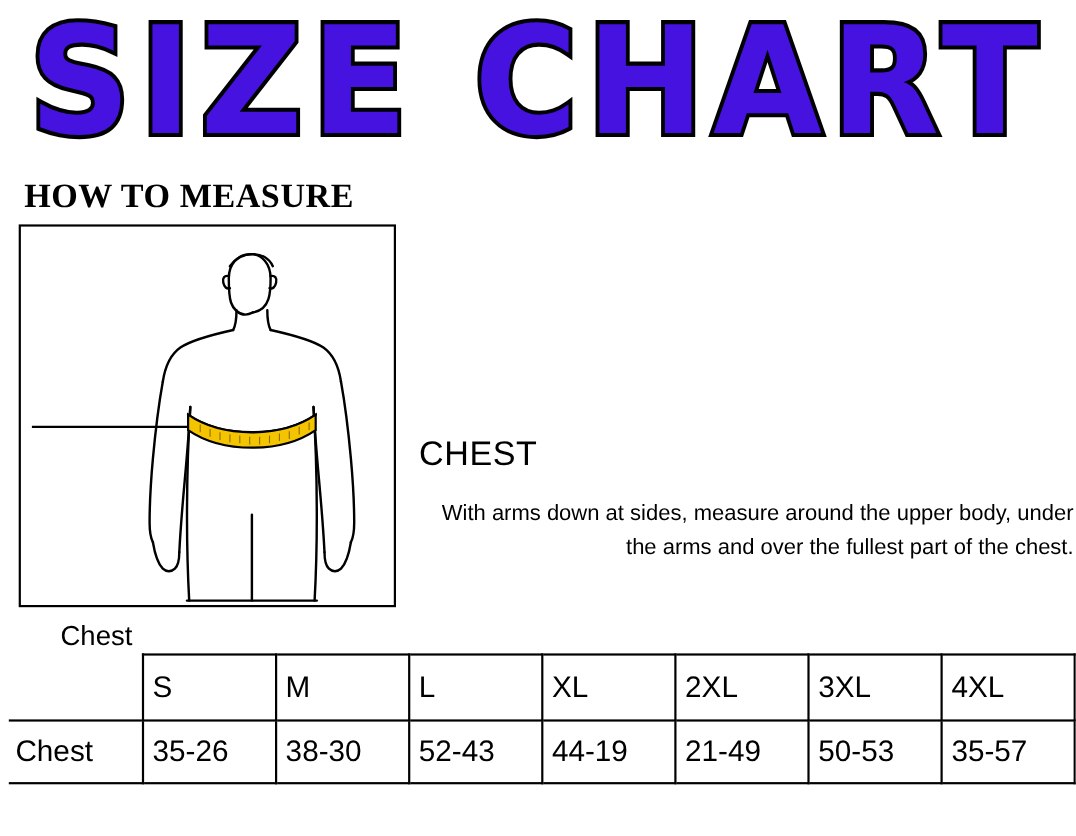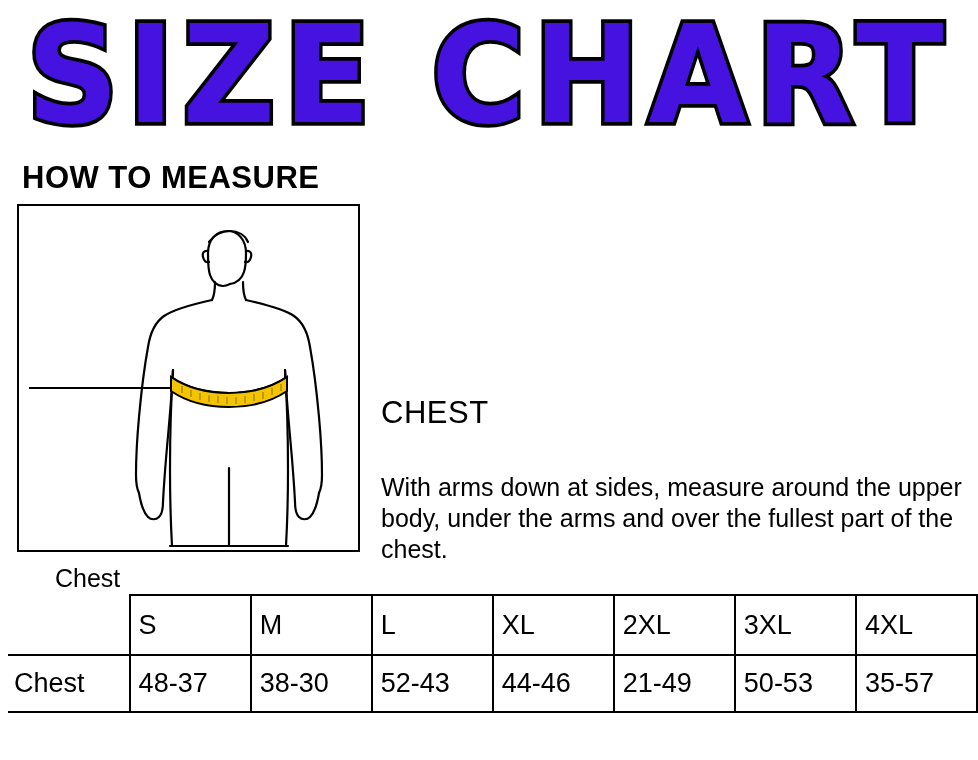--- a/index.html
+++ b/index.html
@@ -44,21 +44,21 @@
   }
 
   
   .howto {
     position: absolute;
     left: 22px;
     top: 160px;
     font-size: 31px;
     font-weight: bold;
     letter-spacing: 0.5px;
-    font-family: Liberation Sans, sans-serif;
+    font-family: Liberation Serif, serif;
   }
 
   
   .figure-box {
     position: absolute;
     left: 17px;
     top: 204px;
     width: 343px;
     height: 348px;
     border: 2px solid #000000;
@@ -82,24 +82,25 @@
   .desc-title {
     position: absolute;
     left: 381px;
     top: 395px;
     font-size: 31px;
     letter-spacing: 0.5px;
   }
   .desc-body {
     position: absolute;
     left: 381px;
-    top: 472px;
+    top: 452px;
     width: 595px;
-    font-size: 25px;
+    font-size: 20px;
     line-height: 31px;
+    text-align: right;
   }
 
   
   .chart-table {
     position: absolute;
     left: 8px;
     top: 594px;
     border-collapse: collapse;
     font-size: 27px;
   }
@@ -201,22 +202,22 @@
       <td class="sizecell">S</td>
       <td class="sizecell">M</td>
       <td class="sizecell">L</td>
       <td class="sizecell">XL</td>
       <td class="sizecell">2XL</td>
       <td class="sizecell">3XL</td>
       <td class="sizecell">4XL</td>
     </tr>
     <tr>
       <td class="rowhead">Chest</td>
-      <td class="sizecell">48-37</td>
+      <td class="sizecell">35-26</td>
       <td class="sizecell">38-30</td>
       <td class="sizecell">52-43</td>
-      <td class="sizecell">44-46</td>
+      <td class="sizecell">44-19</td>
       <td class="sizecell">21-49</td>
       <td class="sizecell">50-53</td>
       <td class="sizecell">35-57</td>
     </tr>
   </tbody>
 </table>
 
 </body></html>

